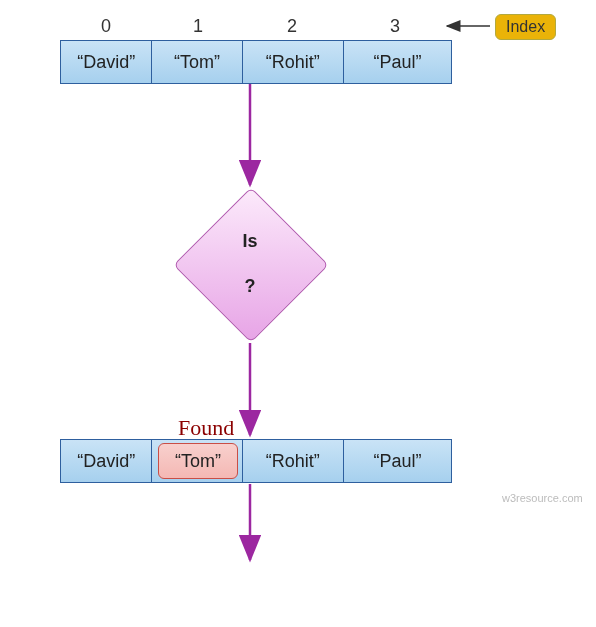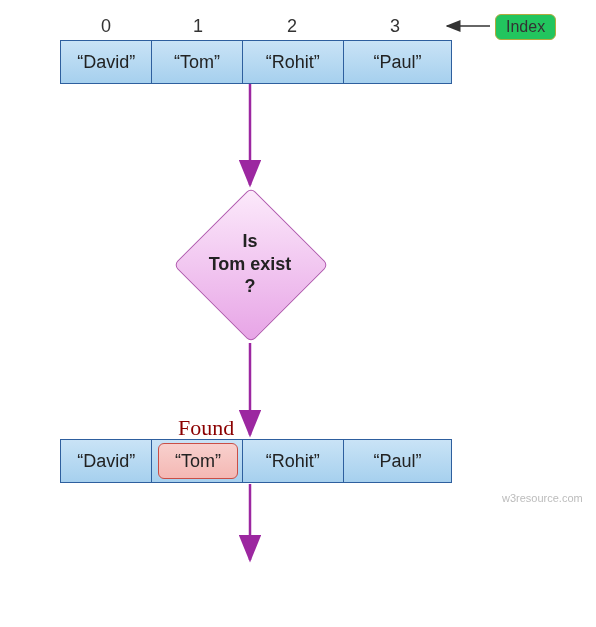--- a/index.html
+++ b/index.html
@@ -85,21 +85,21 @@
     border: 1px solid #c94e46;
     border-radius: 6px;
     display: flex;
     align-items: center;
     justify-content: center;
     font-size: 18px;
     color: #222;
   }
   .index-tag {
     position: absolute;
-    background: #22c55e;
+    background: #eab308;
     border: 1px solid #b3a93e;
     border-radius: 6px;
     padding: 3px 10px;
     font-size: 16px;
     color: #333;
   }
   .true-text {
     position: absolute;
     font-family: Arial, Helvetica, sans-serif;
     font-weight: bold;
@@ -147,21 +147,21 @@
     <div class="cell w1">“Tom”</div>
     <div class="cell w2">“Rohit”</div>
     <div class="cell w3">“Paul”</div>
   </div>
 
   <div class="diamond-wrap" style="left:172px; top:186px;">
     <div class="diamond"></div>
     <div class="diamond-text">
       <div>
         <span>Is</span><br>
-        <span>Tom exist</span><br>
+        <br>
         <span>?</span>
       </div>
     </div>
   </div>
 
   <div class="found-label" style="left:178px; top:415px;">Found</div>
 
   <div class="array-row" style="left:60px; top:439px; width:390px;">
     <div class="cell w0">“David”</div>
     <div class="cell w1"></div>

